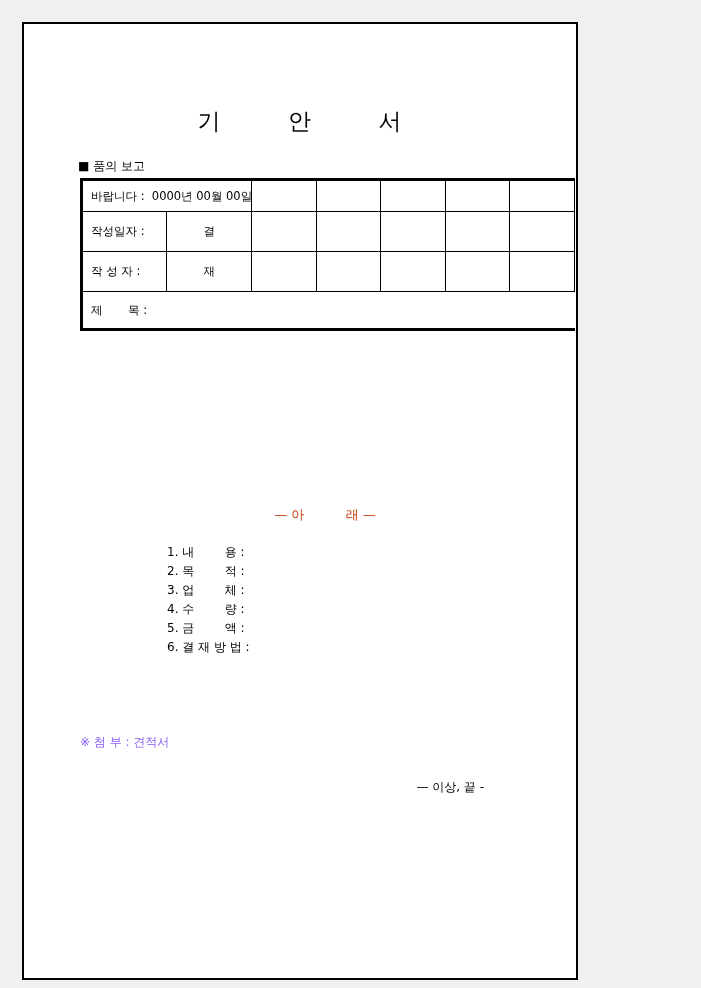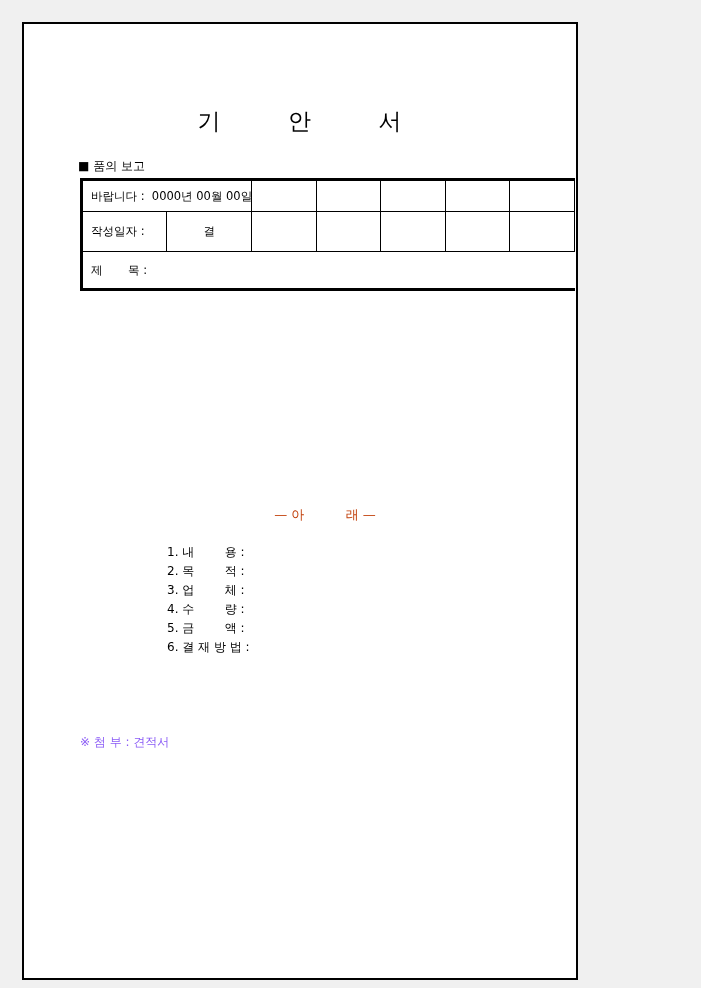--- a/index.html
+++ b/index.html
@@ -186,20 +186,29 @@
       <tr class="r2">
         <td class="edge-left" style="width:82px;">작성일자 :</td>
         <td class="stamp-cell" style="width:50px;">결</td>
         <td class="blank-cell"></td>
         <td class="blank-cell"></td>
         <td class="blank-cell"></td>
         <td class="blank-cell"></td>
         <td class="blank-cell"></td>
       </tr>
 
+      <tr class="r3">
+        <td class="edge-left">작 성 자 :</td>
+        <td class="stamp-cell">재</td>
+        <td class="blank-cell"></td>
+        <td class="blank-cell"></td>
+        <td class="blank-cell"></td>
+        <td class="blank-cell"></td>
+        <td class="blank-cell"></td>
+      </tr>
 
 
       <tr class="r5">
         <td class="edge-left edge-bottom wide-cell" colspan="7">제       목 :</td>
       </tr>
     </tbody>
   </table>
 
 
   <div class="below-marker">— 아          래 —</div>
@@ -208,14 +217,15 @@
     <div class="item-row">1. 내        용 :</div>
     <div class="item-row">2. 목        적 :</div>
     <div class="item-row">3. 업        체 :</div>
     <div class="item-row">4. 수        량 :</div>
     <div class="item-row">5. 금        액 :</div>
     <div class="item-row">6. 결 재 방 법 :</div>
   </div>
 
   <div class="attach-note">※ 첨 부 : 견적서</div>
 
+  <div class="closing">— 이상, 끝 -</div>
 
 </div>
 
 </body></html>

